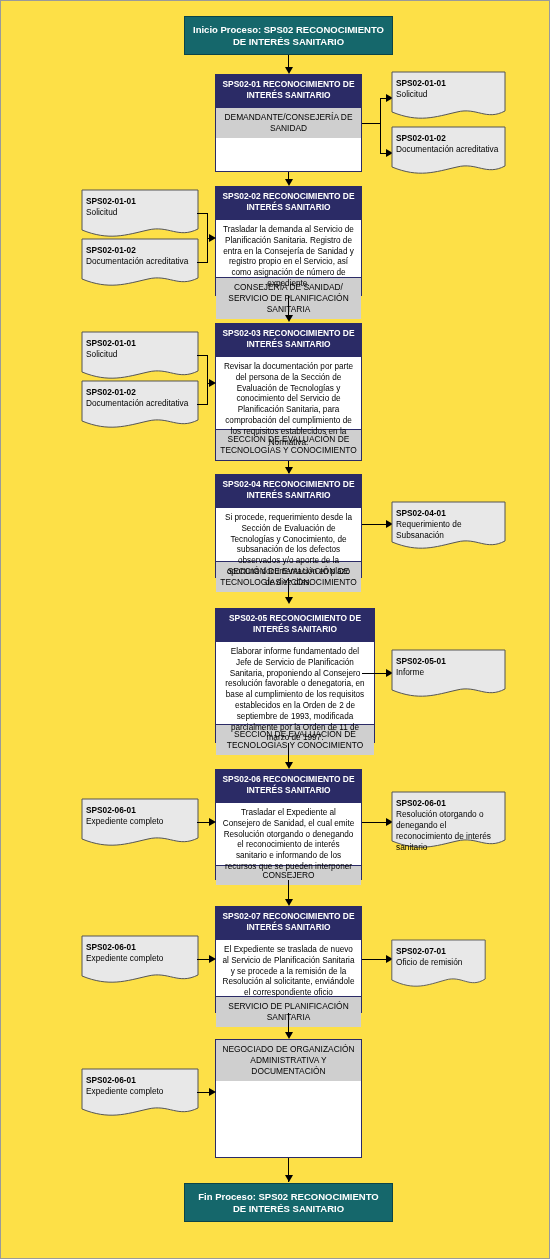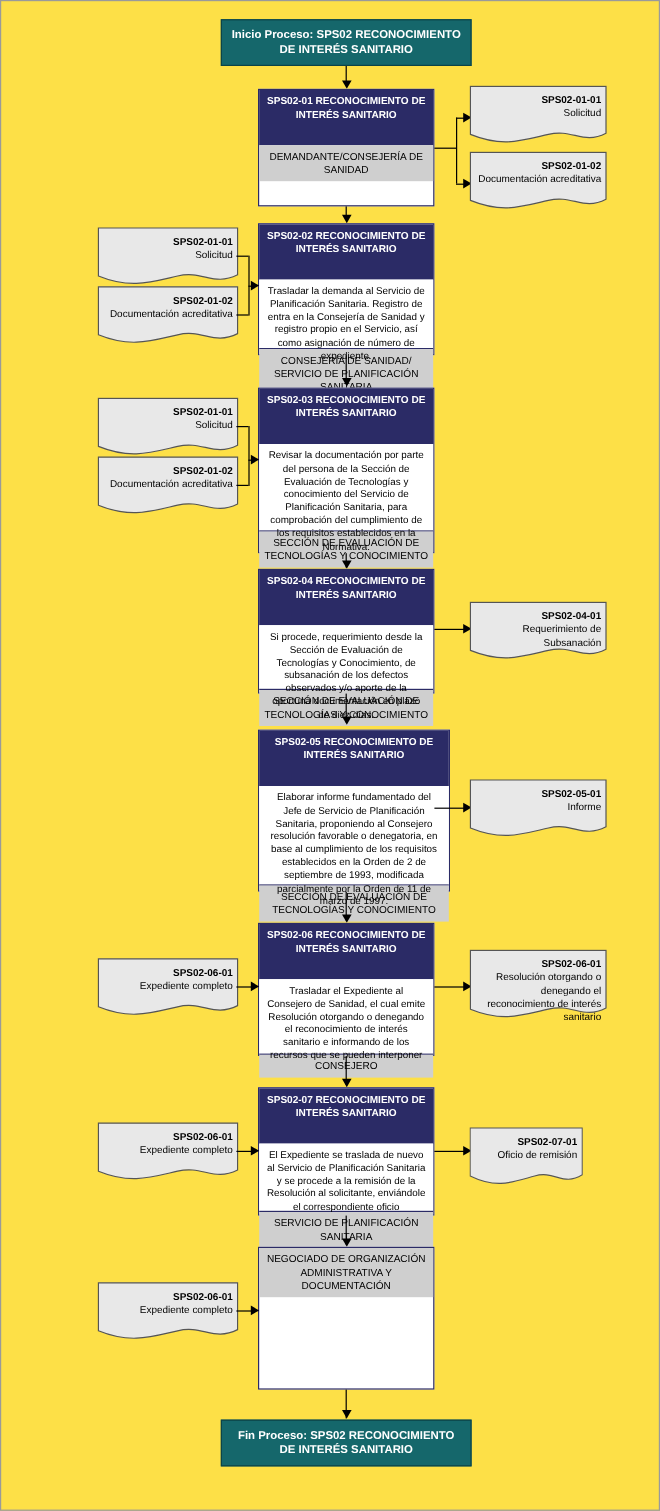--- a/index.html
+++ b/index.html
@@ -46,21 +46,21 @@
     box-sizing: border-box;
     background: #ffffff;
   }
   .proc-head {
     background: #2b2b66;
     color: #ffffff;
     font-size: 8.4px;
     font-weight: bold;
     text-align: center;
     line-height: 1.3;
-    padding: 4px 3px 20px 3px;
+    padding: 4px 3px 7px 3px;
     box-sizing: border-box;
   }
   .proc-body {
     background: #ffffff;
     color: #000000;
     font-size: 8.2px;
     text-align: center;
     line-height: 1.32;
     padding: 5px 6px 5px 6px;
     box-sizing: border-box;
@@ -86,21 +86,21 @@
     top: 0;
     width: 100%;
     height: 100%;
     display: block;
   }
   .doc-text {
     position: absolute;
     left: 0;
     right: 0;
     top: 0;
-    text-align: right;
+    text-align: left;
     font-size: 8.3px;
     line-height: 1.33;
     color: #000000;
     padding: 7px 5px 0 5px;
     box-sizing: border-box;
   }
   .doc-code {
     font-weight: bold;
     display: block;
   }

